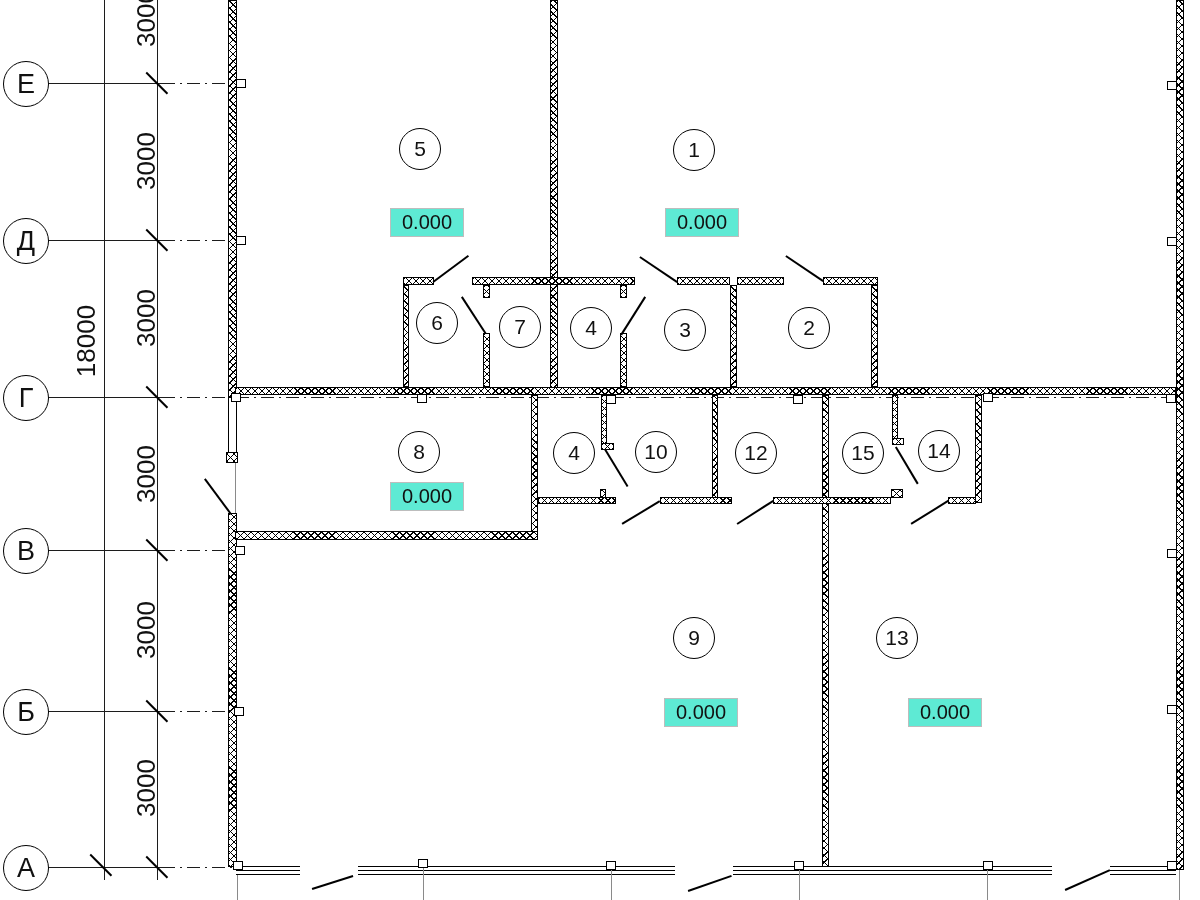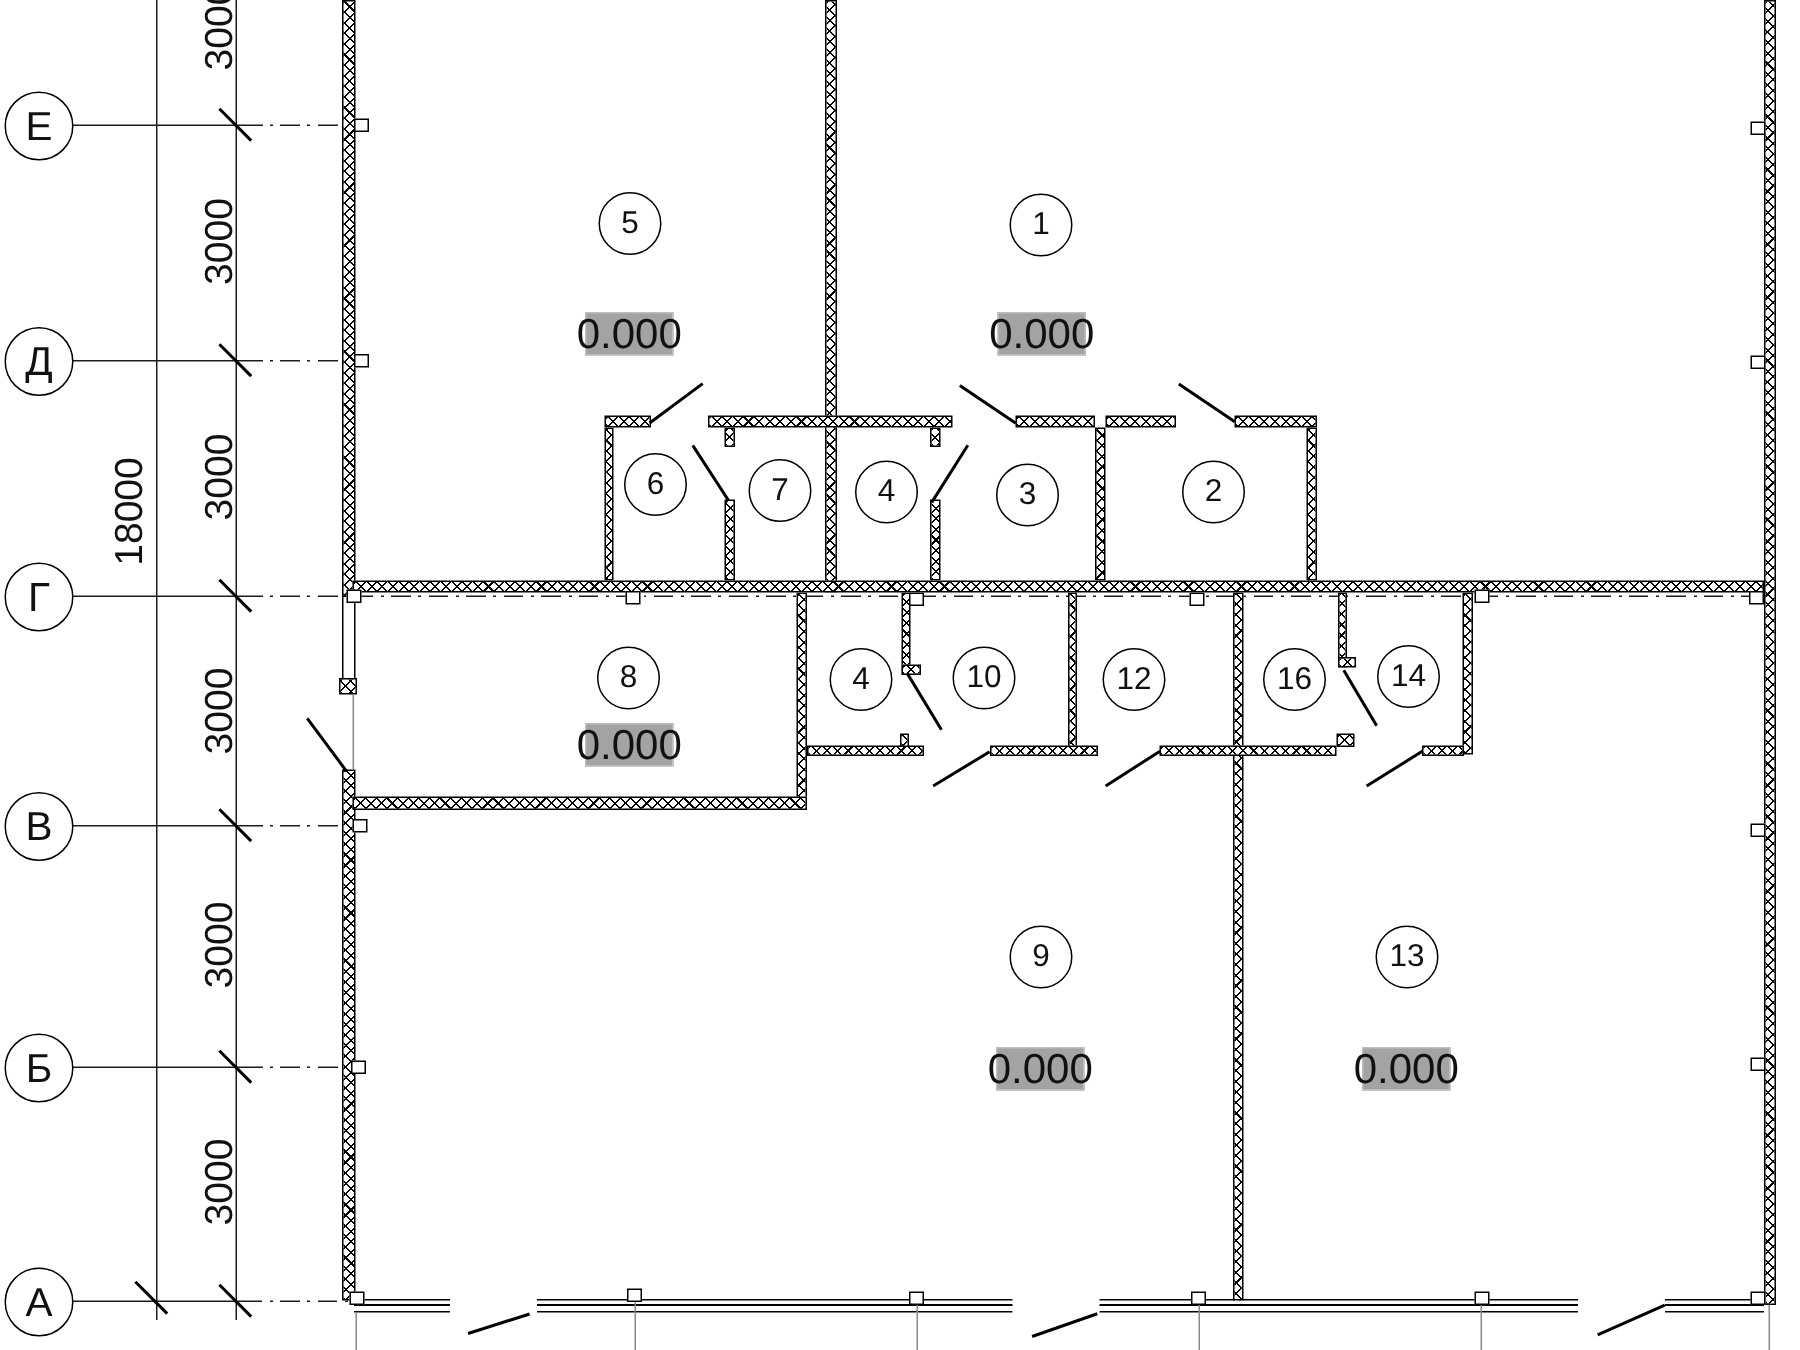--- a/index.html
+++ b/index.html
@@ -27,22 +27,22 @@
   .tick{position:absolute;width:30px;height:1.6px;background:#000;transform:translate(-50%,-50%) rotate(45deg);}
   
   .leaf{position:absolute;height:1.6px;background:#000;transform-origin:0 50%;}
   
   .axc{position:absolute;width:44px;height:44px;border:1.6px solid #000;border-radius:50%;background:#fff;
     display:flex;align-items:center;justify-content:center;font-size:27px;}
   
   .rc{position:absolute;width:40px;height:40px;border:1.5px solid #000;border-radius:50%;background:#fff;
     display:flex;align-items:center;justify-content:center;font-size:21px;}
   
-  .elev{position:absolute;width:59px;height:29px;box-sizing:border-box;border:1px solid #bdbdbd;background:#a3a3a3;
-    display:flex;align-items:center;justify-content:center;font-size:28px;}
+  .elev{position:absolute;width:74px;height:29px;box-sizing:border-box;border:1px solid #bdbdbd;background:#5eead4;
+    display:flex;align-items:center;justify-content:center;font-size:20px;}
   
   .dim{position:absolute;transform:translate(-50%,-50%) rotate(-90deg);font-size:26px;white-space:nowrap;}
 </style>
 </head>
 <body>
 
 <div class="vline" style="left:104px;top:0;height:880px"></div>
 <div class="vline" style="left:157px;top:0;height:880px"></div>
 
 <div class="hline" style="left:47px;top:83px;width:115px"></div>
@@ -179,21 +179,21 @@
 <div class="rc" style="left:664px;top:309px">3</div>
 <div class="rc" style="left:570px;top:307px">4</div>
 <div class="rc" style="left:399px;top:128px">5</div>
 <div class="rc" style="left:416px;top:302px">6</div>
 <div class="rc" style="left:499px;top:306px">7</div>
 <div class="rc" style="left:398px;top:431px">8</div>
 <div class="rc" style="left:673px;top:617px">9</div>
 <div class="rc" style="left:635px;top:431px">10</div>
 <div class="rc" style="left:553px;top:432px">4</div>
 <div class="rc" style="left:735px;top:432px">12</div>
-<div class="rc" style="left:917px;top:617px">13</div>
+<div class="rc" style="left:876px;top:617px">13</div>
 <div class="rc" style="left:918px;top:430px">14</div>
-<div class="rc" style="left:842px;top:432px">16</div>
+<div class="rc" style="left:842px;top:432px">15</div>
 
 <div class="elev" style="left:390px;top:208px">0.000</div>
 <div class="elev" style="left:665px;top:208px">0.000</div>
 <div class="elev" style="left:390px;top:482px">0.000</div>
 <div class="elev" style="left:664px;top:698px">0.000</div>
 <div class="elev" style="left:908px;top:698px">0.000</div>
 
 </body></html>

